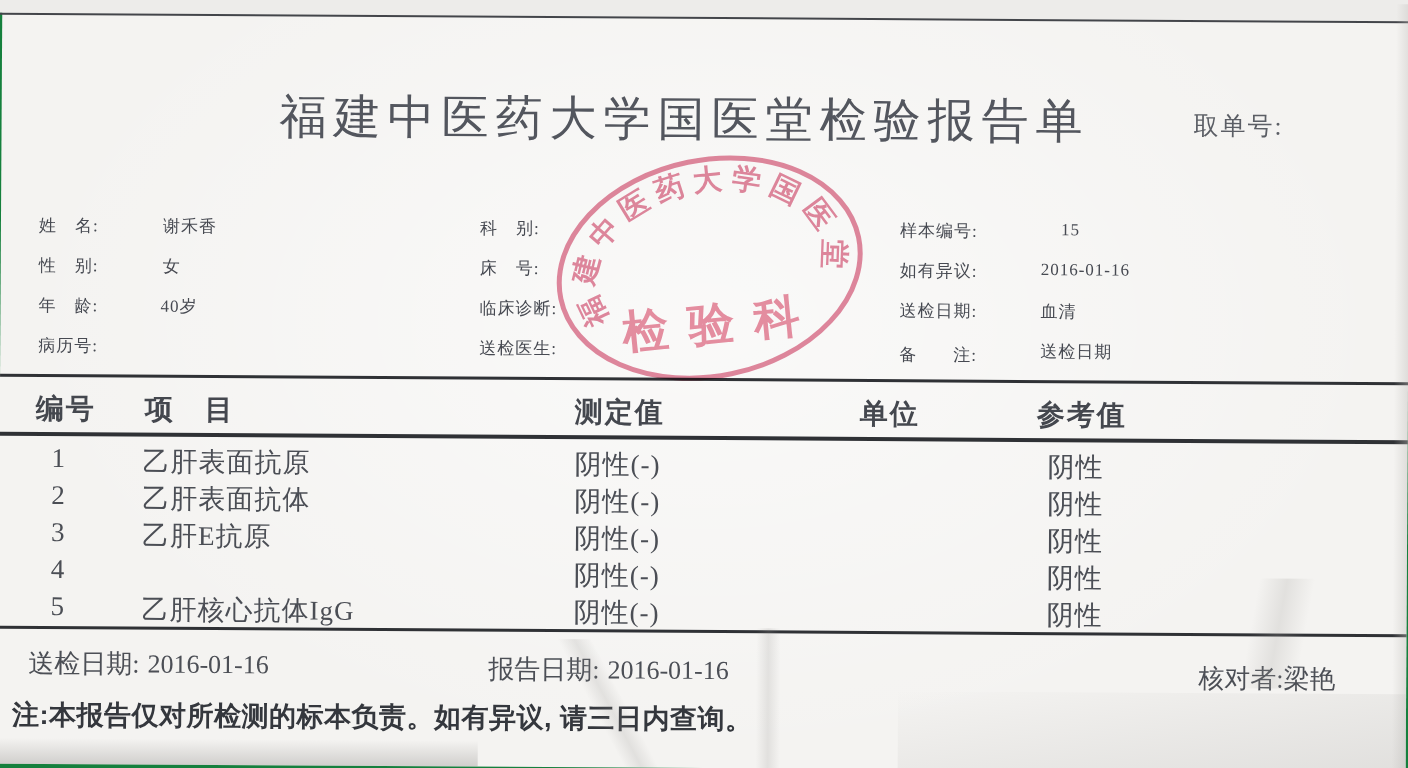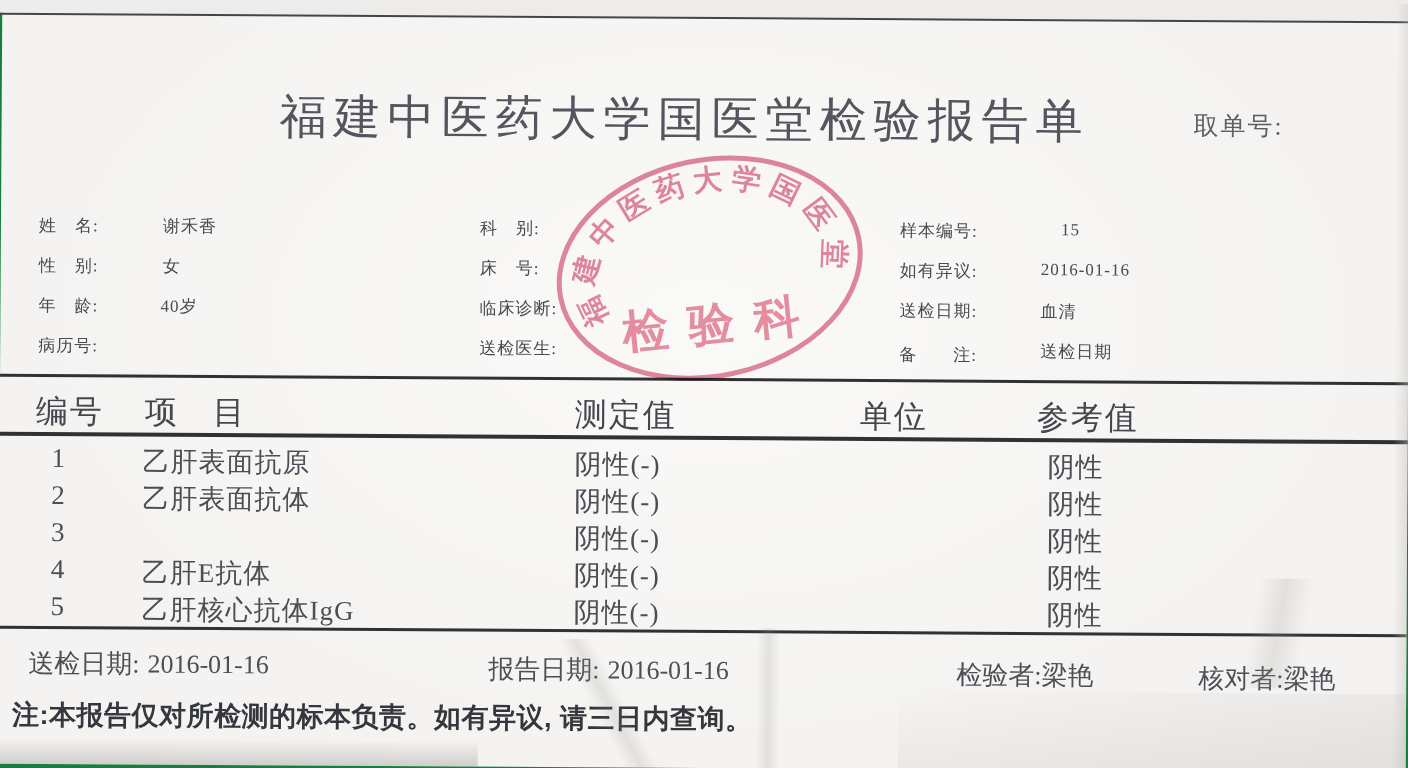--- a/index.html
+++ b/index.html
@@ -23,21 +23,21 @@
   .title{
     left:278px;top:88px;font-size:47px;letter-spacing:7px;
     color:#53565e;font-weight:500;
   }
   .pickup{left:1192px;top:106px;font-size:25px;color:#5b5e65;letter-spacing:2px;}
   .info{font-size:17px;letter-spacing:1px;}
   .rule{left:0;width:1408px;background:#2f3135;}
   .rule1{top:378px;height:3px;}
   .rule2{top:436px;height:4px;}
   .rule3{top:630px;height:3px;}
-  .th{font-size:32px;color:#44474e;letter-spacing:2px;}
+  .th{font-size:28px;color:#44474e;letter-spacing:2px;font-weight:bold;}
   .td{font-size:27px;color:#4b4e55;letter-spacing:1px;}
   .footer-block{font-size:26px;color:#4c4f56;}
   .footer-block .lbl{margin-right:8px;}
   .note{
     left:14px;top:701px;font-size:27px;font-weight:700;letter-spacing:.5px;
     color:#34373d;font-family:"Liberation Sans","DejaVu Sans",sans-serif;
   }
   .stamp{left:540px;top:148px;mix-blend-mode:multiply;opacity:.85;}
   .crease{pointer-events:none;}
   .c1{left:0;top:742px;width:480px;height:26px;background:linear-gradient(to top,rgba(150,148,145,.38),rgba(150,148,145,0));}
@@ -102,46 +102,43 @@
     <div class="abs td" style="left:860px;top:447px"></div>
     <div class="abs td" style="left:1048px;top:447px">阴性</div>
 
     <div class="abs td" style="left:52px;top:484px">2</div>
     <div class="abs td" style="left:143px;top:484px">乙肝表面抗体</div>
     <div class="abs td" style="left:575px;top:484px">阴性(-)</div>
     <div class="abs td" style="left:860px;top:484px"></div>
     <div class="abs td" style="left:1048px;top:484px">阴性</div>
 
     <div class="abs td" style="left:52px;top:521px">3</div>
+    <div class="abs td" style="left:143px;top:521px">乙肝E抗原</div>
     <div class="abs td" style="left:575px;top:521px">阴性(-)</div>
     <div class="abs td" style="left:860px;top:521px"></div>
     <div class="abs td" style="left:1048px;top:521px">阴性</div>
 
     <div class="abs td" style="left:52px;top:558px">4</div>
-    <div class="abs td" style="left:143px;top:558px">乙肝E抗体</div>
     <div class="abs td" style="left:575px;top:558px">阴性(-)</div>
     <div class="abs td" style="left:860px;top:558px"></div>
     <div class="abs td" style="left:1048px;top:558px">阴性</div>
 
     <div class="abs td" style="left:52px;top:595px">5</div>
     <div class="abs td" style="left:143px;top:595px">乙肝核心抗体IgG</div>
     <div class="abs td" style="left:575px;top:595px">阴性(-)</div>
     <div class="abs td" style="left:860px;top:595px"></div>
     <div class="abs td" style="left:1048px;top:595px">阴性</div>
 
     <div class="abs rule rule3"></div>
 
     <div class="abs footer-block" style="left:30px;top:650px">
       <span class="lbl">送检日期:</span><span>2016-01-16</span>
     </div>
     <div class="abs footer-block" style="left:490px;top:653px">
       <span class="lbl">报告日期:</span><span>2016-01-16</span>
-    </div>
-    <div class="abs footer-block" style="left:958px;top:656px">
-      <span>检验者:</span><span>梁艳</span>
     </div>
     <div class="abs footer-block" style="left:1200px;top:658px">
       <span>核对者:</span><span>梁艳</span>
     </div>
 
     <div class="abs note">注:本报告仅对所检测的标本负责。如有异议, 请三日内查询。</div>
 
     <svg class="abs stamp" width="338" height="246" viewBox="0 0 338 246">
       <g transform="rotate(-12 169 120)" opacity="0.82">
         <ellipse cx="169" cy="120" rx="152" ry="108" fill="none" stroke="#d75677" stroke-width="5"></ellipse>

